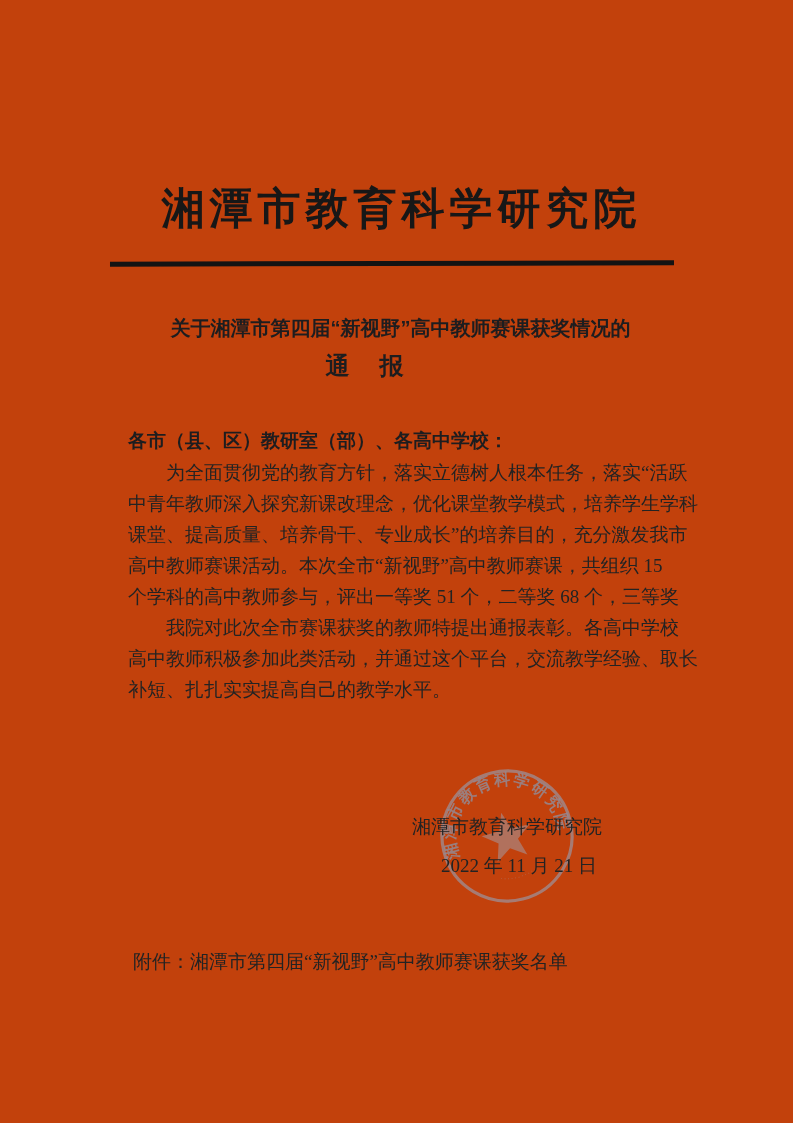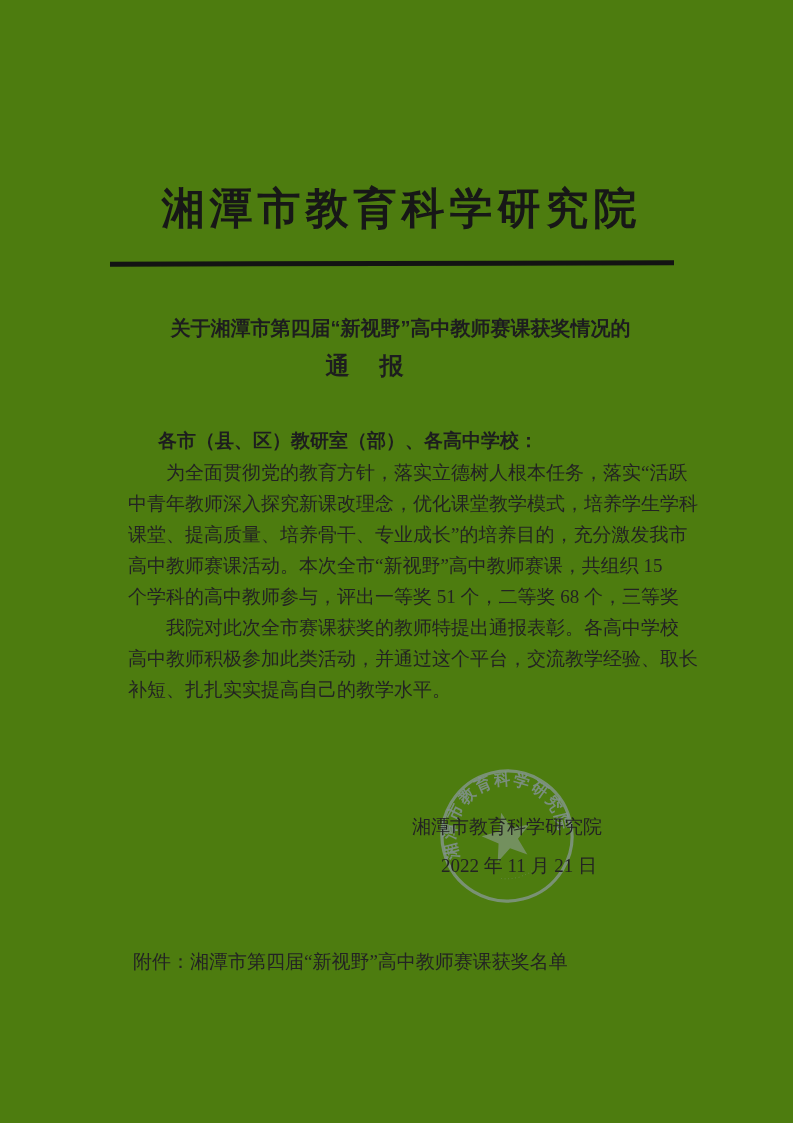--- a/index.html
+++ b/index.html
@@ -4,21 +4,21 @@
 <style>
   html, body {
     margin: 0;
     padding: 0;
     background: #ffffff;
   }
   .page {
     position: relative;
     width: 793px;
     height: 1123px;
-    background: #4d7c0f;
+    background: #c2410c;
     overflow: hidden;
     font-family: "Liberation Serif", "DejaVu Serif", serif;
     color: #232323;
   }
   .letterhead {
     position: absolute;
     top: 180px;
     left: 10px;
     right: 0;
     text-align: center;
@@ -66,21 +66,20 @@
   }
   .salutation {
     position: absolute;
     top: 428px;
     left: 128px;
     font-family: "Liberation Sans", "DejaVu Sans", sans-serif;
     font-weight: 700;
     font-size: 19px;
     color: #1d1d1f;
     white-space: nowrap;
-    margin-left: 30px;
   }
   .body-text {
     position: absolute;
     top: 457px;
     left: 128px;
     width: 540px;
     font-size: 19px;
     line-height: 31px;
     color: #232323;
   }

